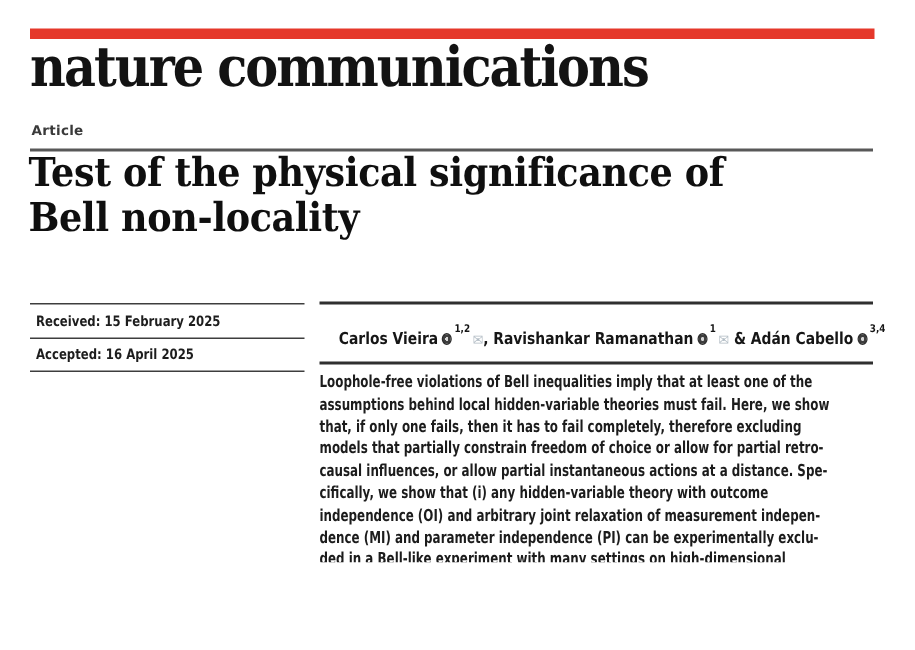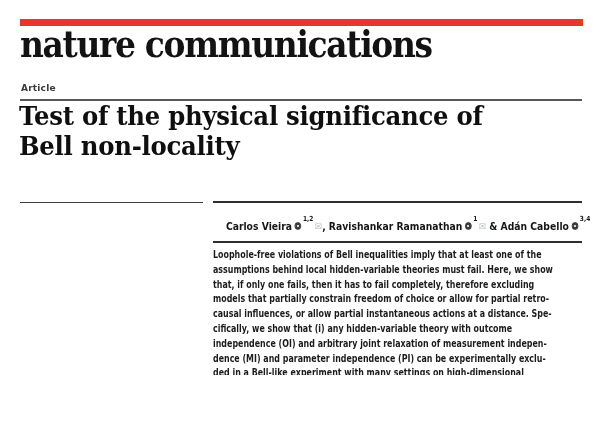--- a/index.html
+++ b/index.html
@@ -59,20 +59,26 @@
   <div class="red-bar"></div>
   <div class="brand">nature communications</div>
 
   <div class="kind">Article</div>
   <div class="kind-rule"></div>
 
   <h1 class="title" style="margin:0;font-weight:bold;">Test of the physical significance of
 Bell non-locality</h1>
 
   <div class="meta">
+    <div class="meta-row first">
+      <span class="cond meta-bold">Received: 15 February 2025</span>
+    </div>
+    <div class="meta-row">
+      <span class="cond meta-bold">Accepted: 16 April 2025</span>
+    </div>
     <div class="meta-end"></div>
   </div>
 
   <div class="authors-rule-top"></div>
 
   <div class="authors">
     <span>Carlos Vieira</span><span class="orcid"></span><sup>1,2</sup><span class="envelope">✉</span><span>, </span><span>Ravishankar Ramanathan</span><span class="orcid"></span><sup>1</sup><span class="envelope">✉</span><span> &amp; </span><span>Adán Cabello</span><span class="orcid"></span><sup>3,4</sup>
   </div>
 
   <div class="authors-rule-bottom"></div>

